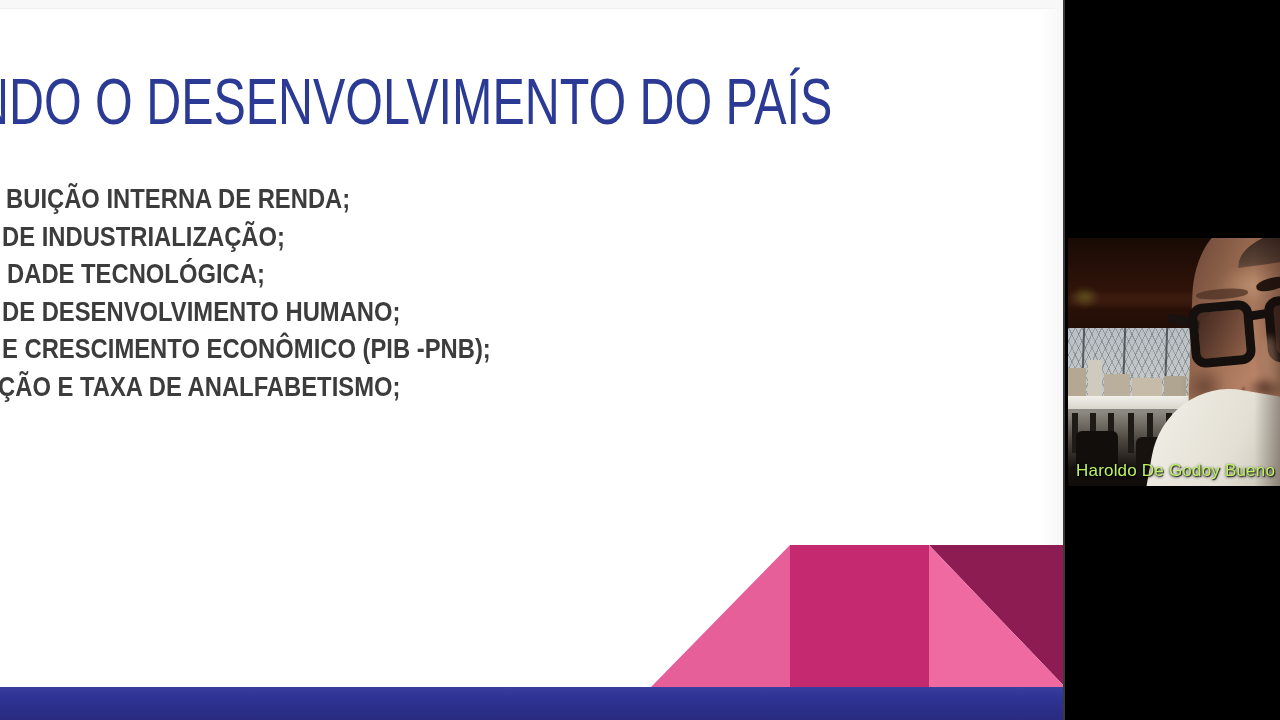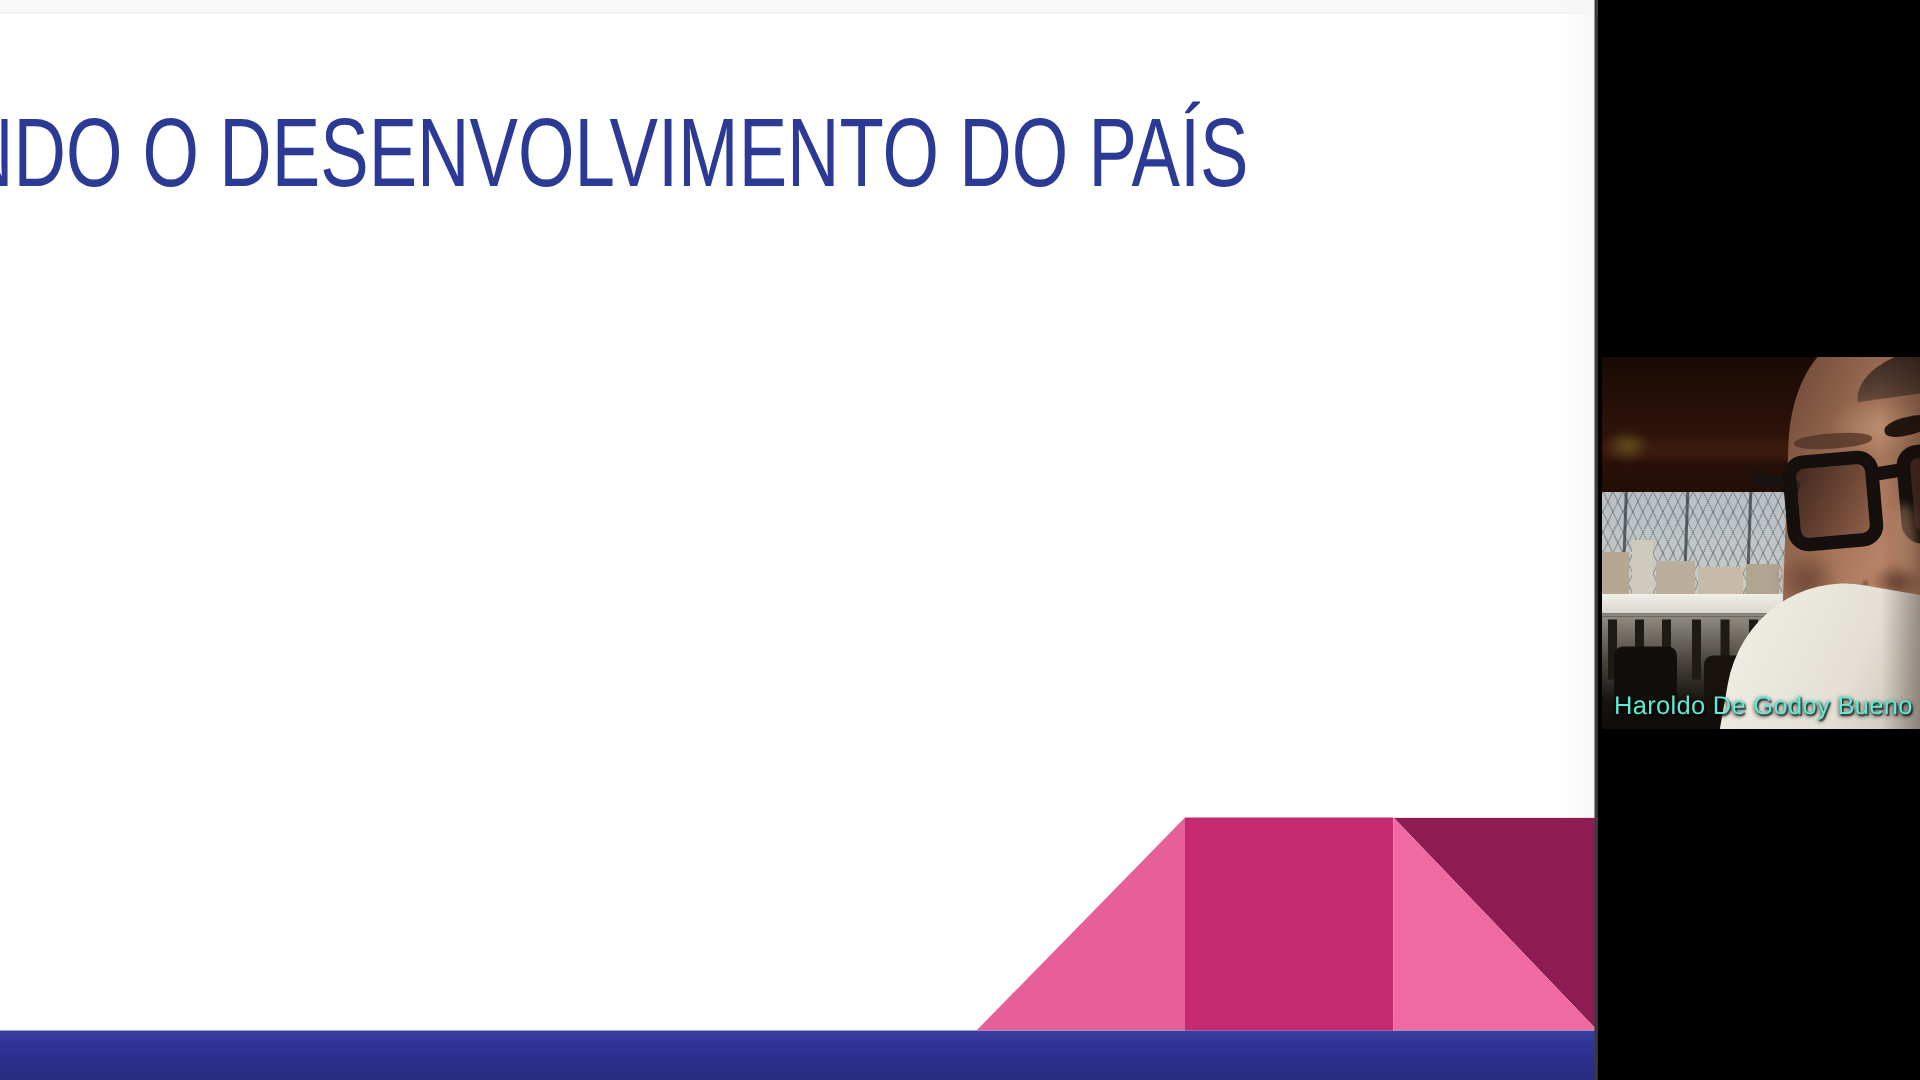--- a/index.html
+++ b/index.html
@@ -131,34 +131,42 @@
            background:rgba(50,25,18,.6); transform:rotate(-3deg); }
   .vf-goatee { position:absolute; left:170px; top:190px; width:52px; height:54px;
            background:rgba(42,26,17,.85); border-radius:40% 40% 50% 50%;
            transform:rotate(-4deg); filter:blur(1.5px); }
   .vf-shirt { position:absolute; left:86px; top:150px; width:142px; height:124px;
            background:linear-gradient(105deg, #f1eee6 0%, #e3dfd4 55%, #bdb7a9 100%);
            border-radius:55% 20% 0 0 / 65% 30% 0 0; transform:rotate(10deg); }
   .vf-right-shade { position:absolute; right:0; top:0; width:26px; height:248px;
            background:linear-gradient(270deg, rgba(25,8,4,.35), rgba(25,8,4,0)); }
 
-  .vf-name { position:absolute; left:8px; bottom:5px; font-size:17px; color:#5eead4;
+  .vf-name { position:absolute; left:8px; bottom:5px; font-size:17px; color:#bef264;
            letter-spacing:.2px; text-shadow:0 1px 3px rgba(0,0,0,.9), 1px 1px 1px rgba(0,0,0,.7); }
 </style>
 </head>
 <body>
 
 <div class="screen">
 
   <div class="slide">
     <div class="slide-top-strip"></div>
     <div class="slide-right-fade"></div>
 
     <h1 class="slide-title">NDO O DESENVOLVIMENTO DO PAÍS</h1>
 
+    <ul class="bullet-list">
+      <li>BUIÇÃO INTERNA DE RENDA;</li>
+      <li>DE INDUSTRIALIZAÇÃO;</li>
+      <li>DADE TECNOLÓGICA;</li>
+      <li>DE DESENVOLVIMENTO HUMANO;</li>
+      <li>E CRESCIMENTO ECONÔMICO (PIB -PNB);</li>
+      <li>ÇÃO E TAXA DE ANALFABETISMO;</li>
+    </ul>
 
     <div class="tri-pink"></div>
     <div class="sq-magenta"></div>
     <div class="corner-maroon"></div>
     <div class="corner-pink"></div>
     <div class="footer-bar"></div>
     <div class="slide-edge-line"></div>
   </div>
 
   <div class="video-panel">

